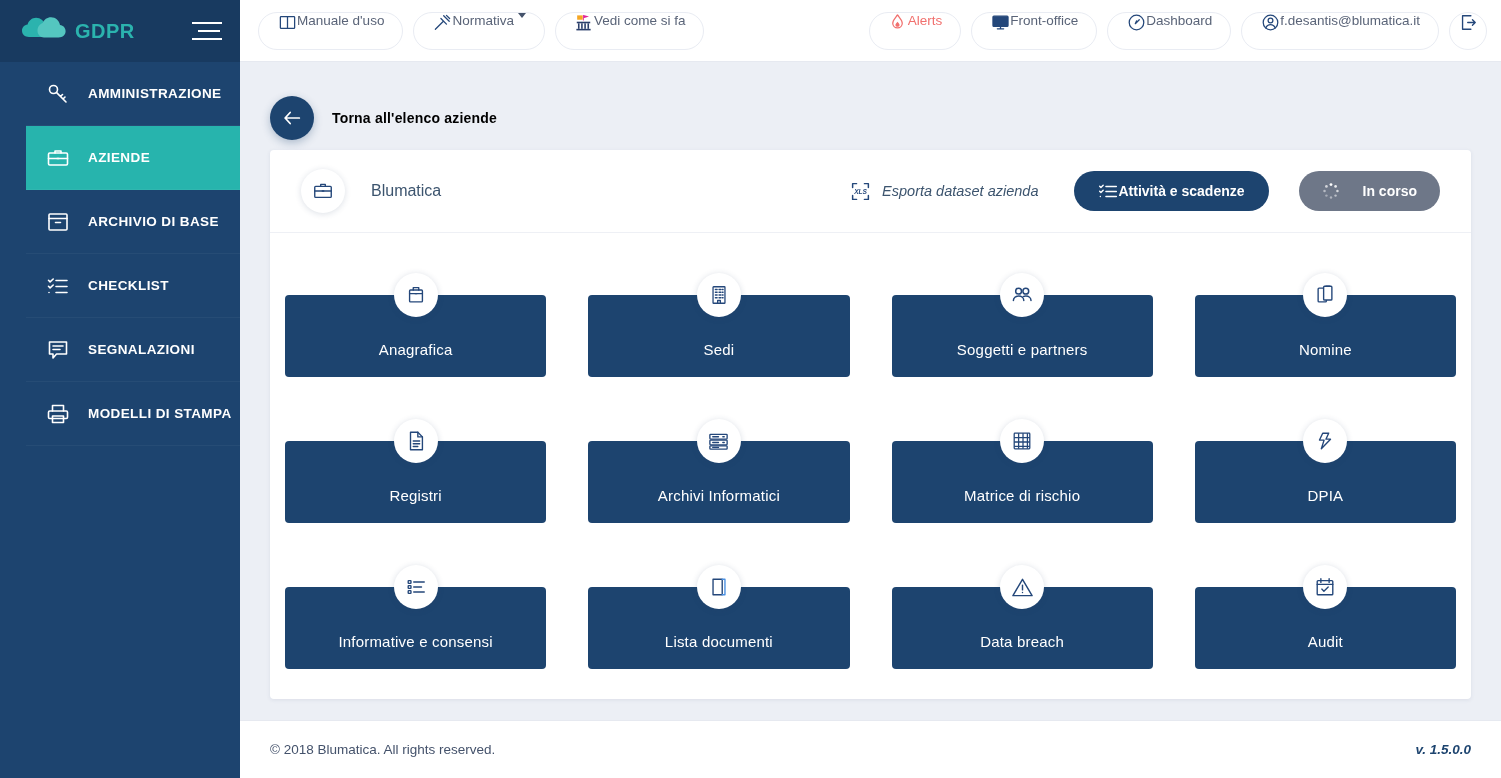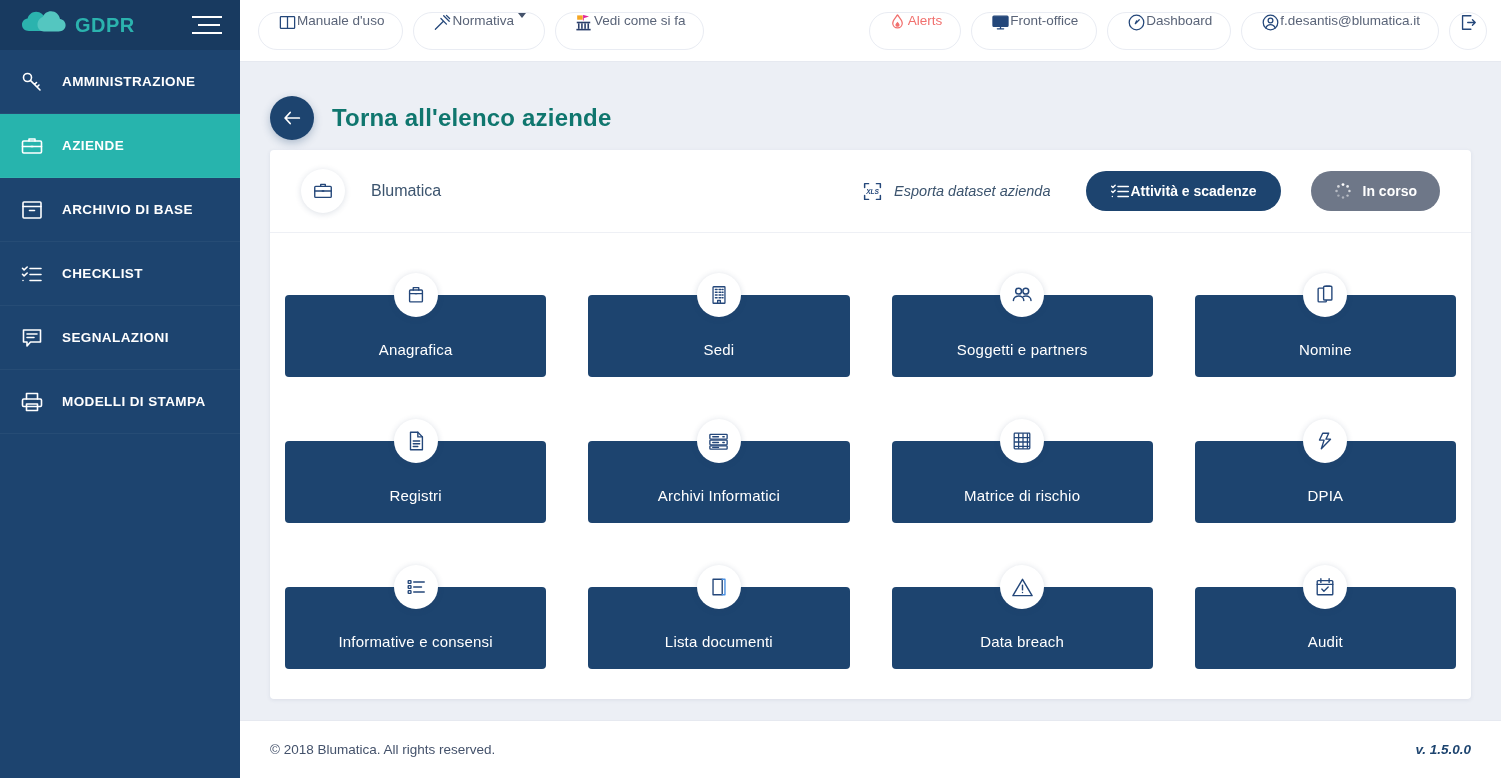--- a/index.html
+++ b/index.html
@@ -12,21 +12,21 @@
   body { display: flex; }
 
   
   .sidebar {
     width: 240px; height: 778px;
     background: #1d446f;
     flex: 0 0 240px;
     display: flex; flex-direction: column;
   }
   .sidebar-brand {
-    height: 50px;
+    height: 62px;
     background: #183a60;
     display: flex; align-items: center;
     padding: 0 18px 0 20px;
     justify-content: space-between;
   }
   .brand-left { display: flex; align-items: center; gap: 9px; }
   .brand-logo { width: 46px; height: 30px; display: block; }
   .brand-text {
     color: #2bb3ae; font-size: 20px; font-weight: bold;
     letter-spacing: .5px;
@@ -38,20 +38,21 @@
   .hamburger i:nth-child(3) { width: 30px; }
 
   .nav { display: flex; flex-direction: column; }
   .nav-item {
     height: 64px;
     display: flex; align-items: center; gap: 16px;
     padding-left: 18px;
     color: #ffffff;
     cursor: pointer;
     border-bottom: 1px solid rgba(255,255,255,0.045);
+    margin-left: 26px;
   }
   .nav-item .nav-ico { width: 28px; height: 28px; display:flex; align-items:center; justify-content:center; flex:0 0 28px;}
   .nav-item .nav-label {
     font-size: 13.5px; font-weight: bold; letter-spacing: .4px;
     text-transform: uppercase;
   }
   .nav-item.active { background: #27b4ad; }
 
   
   .main {
@@ -95,21 +96,21 @@
     height: 88px;
   }
   .backbtn {
     width: 44px; height: 44px; border-radius: 50%;
     background: #1d446f; color: #fff;
     display: flex; align-items: center; justify-content: center;
     box-shadow: 0 3px 8px rgba(29,68,111,.30);
     cursor: pointer; flex: 0 0 44px;
   }
   .pagehead-title {
-    font-size: 24px; font-weight: bold; color: #0f766e; letter-spacing: .2px;
+    font-size: 14px; font-weight: bold; color: #000000; letter-spacing: .2px;
   }
 
   
   .card {
     margin: 0 30px; background: #ffffff; border-radius: 4px;
     box-shadow: 0 1px 4px rgba(40,60,100,.09);
     display: flex; flex-direction: column;
     flex: 0 0 auto;
   }
   .card-head {
@@ -132,21 +133,21 @@
     color: #3c546e; font-size: 14.5px; cursor: pointer; margin-right: 36px; font-style: italic;
   }
   .btn-primary {
     height: 40px; border-radius: 20px; background: #1d446f; color: #fff;
     display: inline-flex; align-items: center; 
     padding: 0 24px; font-size: 14px; font-weight: bold; cursor: pointer;
     margin-right: 30px;
   }
   .btn-muted {
     height: 40px; border-radius: 20px; background: #6e7788; color: #fff;
-    display: inline-flex; align-items: center; gap: 11px;
+    display: inline-flex; align-items: center; gap: 23px;
     padding: 0 23px; font-size: 14px; font-weight: bold; cursor: pointer;
     margin-right: 13px;
   }
 
   
   .grid {
     display: grid;
     grid-template-columns: repeat(4, 1fr);
     column-gap: 30px;
     row-gap: 27px;

